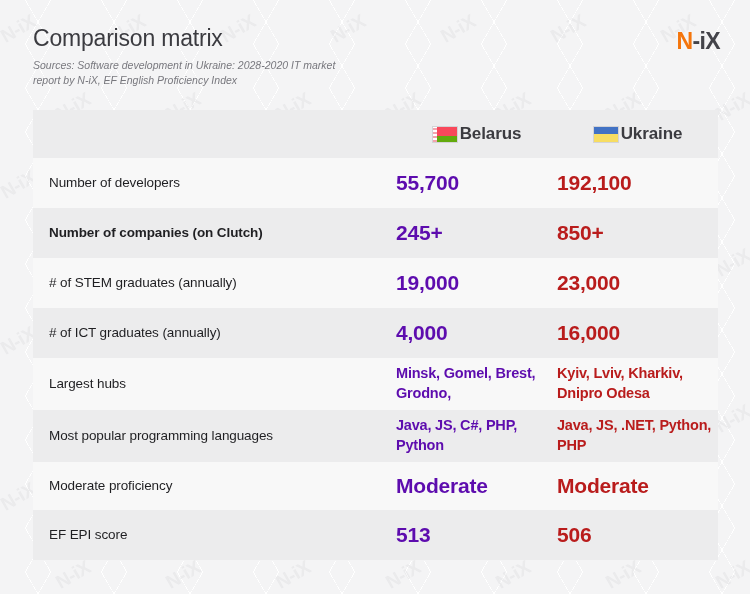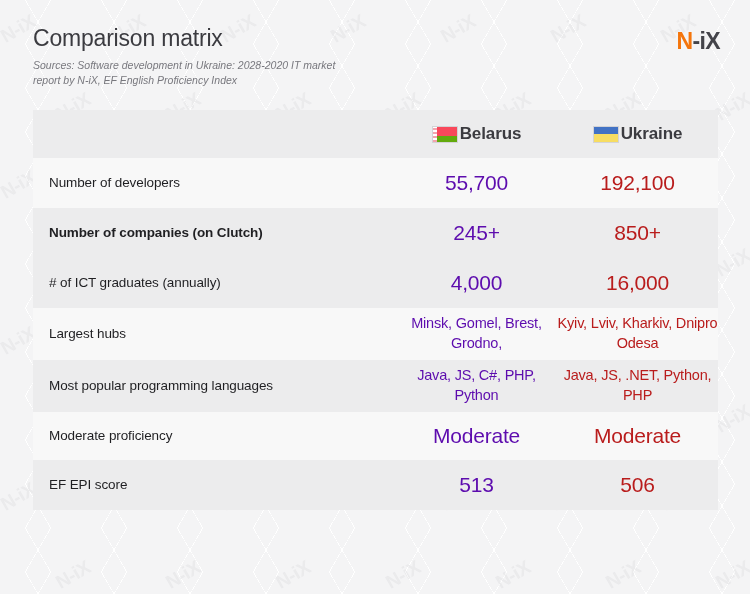--- a/index.html
+++ b/index.html
@@ -141,22 +141,21 @@
   .flag-ua .ua-yel { position:absolute; left:0; bottom:0; right:0; height:50%; background:#f7dd62; }
 
   .lbl {
     font-size: 13.5px;
     color: #1f1f22;
     padding-left: 16px;
     line-height: 1.25;
     letter-spacing: -0.1px;
   }
   .val {
-    text-align: center;
-    font-weight: normal;
+    font-weight: bold;
     line-height: 1.2;
     letter-spacing: -0.2px;
   }
   .val.big  { font-size: 21px; }
   .val.multi{ font-size: 14.5px; line-height: 1.35; }
   .v-by { color: #5d0cae; }
   .v-ua { color: #b91c1c; }
 </style>
 </head>
 <body>
@@ -276,20 +275,31 @@
           <td style="height: 50px; font-weight: bold;">
             <div class="lbl">Number of companies (on Clutch)</div>
           </td>
           <td>
             <div class="val big v-by">245+</div>
           </td>
           <td>
             <div class="val big v-ua">850+</div>
           </td>
         </tr>
+        <tr class="plain">
+          <td style="height: 50px;">
+            <div class="lbl"># of STEM graduates (annually)</div>
+          </td>
+          <td>
+            <div class="val big v-by">19,000</div>
+          </td>
+          <td>
+            <div class="val big v-ua">23,000</div>
+          </td>
+        </tr>
         <tr class="shade">
           <td style="height: 50px;">
             <div class="lbl"># of ICT graduates (annually)</div>
           </td>
           <td>
             <div class="val big v-by">4,000</div>
           </td>
           <td>
             <div class="val big v-ua">16,000</div>
           </td>

